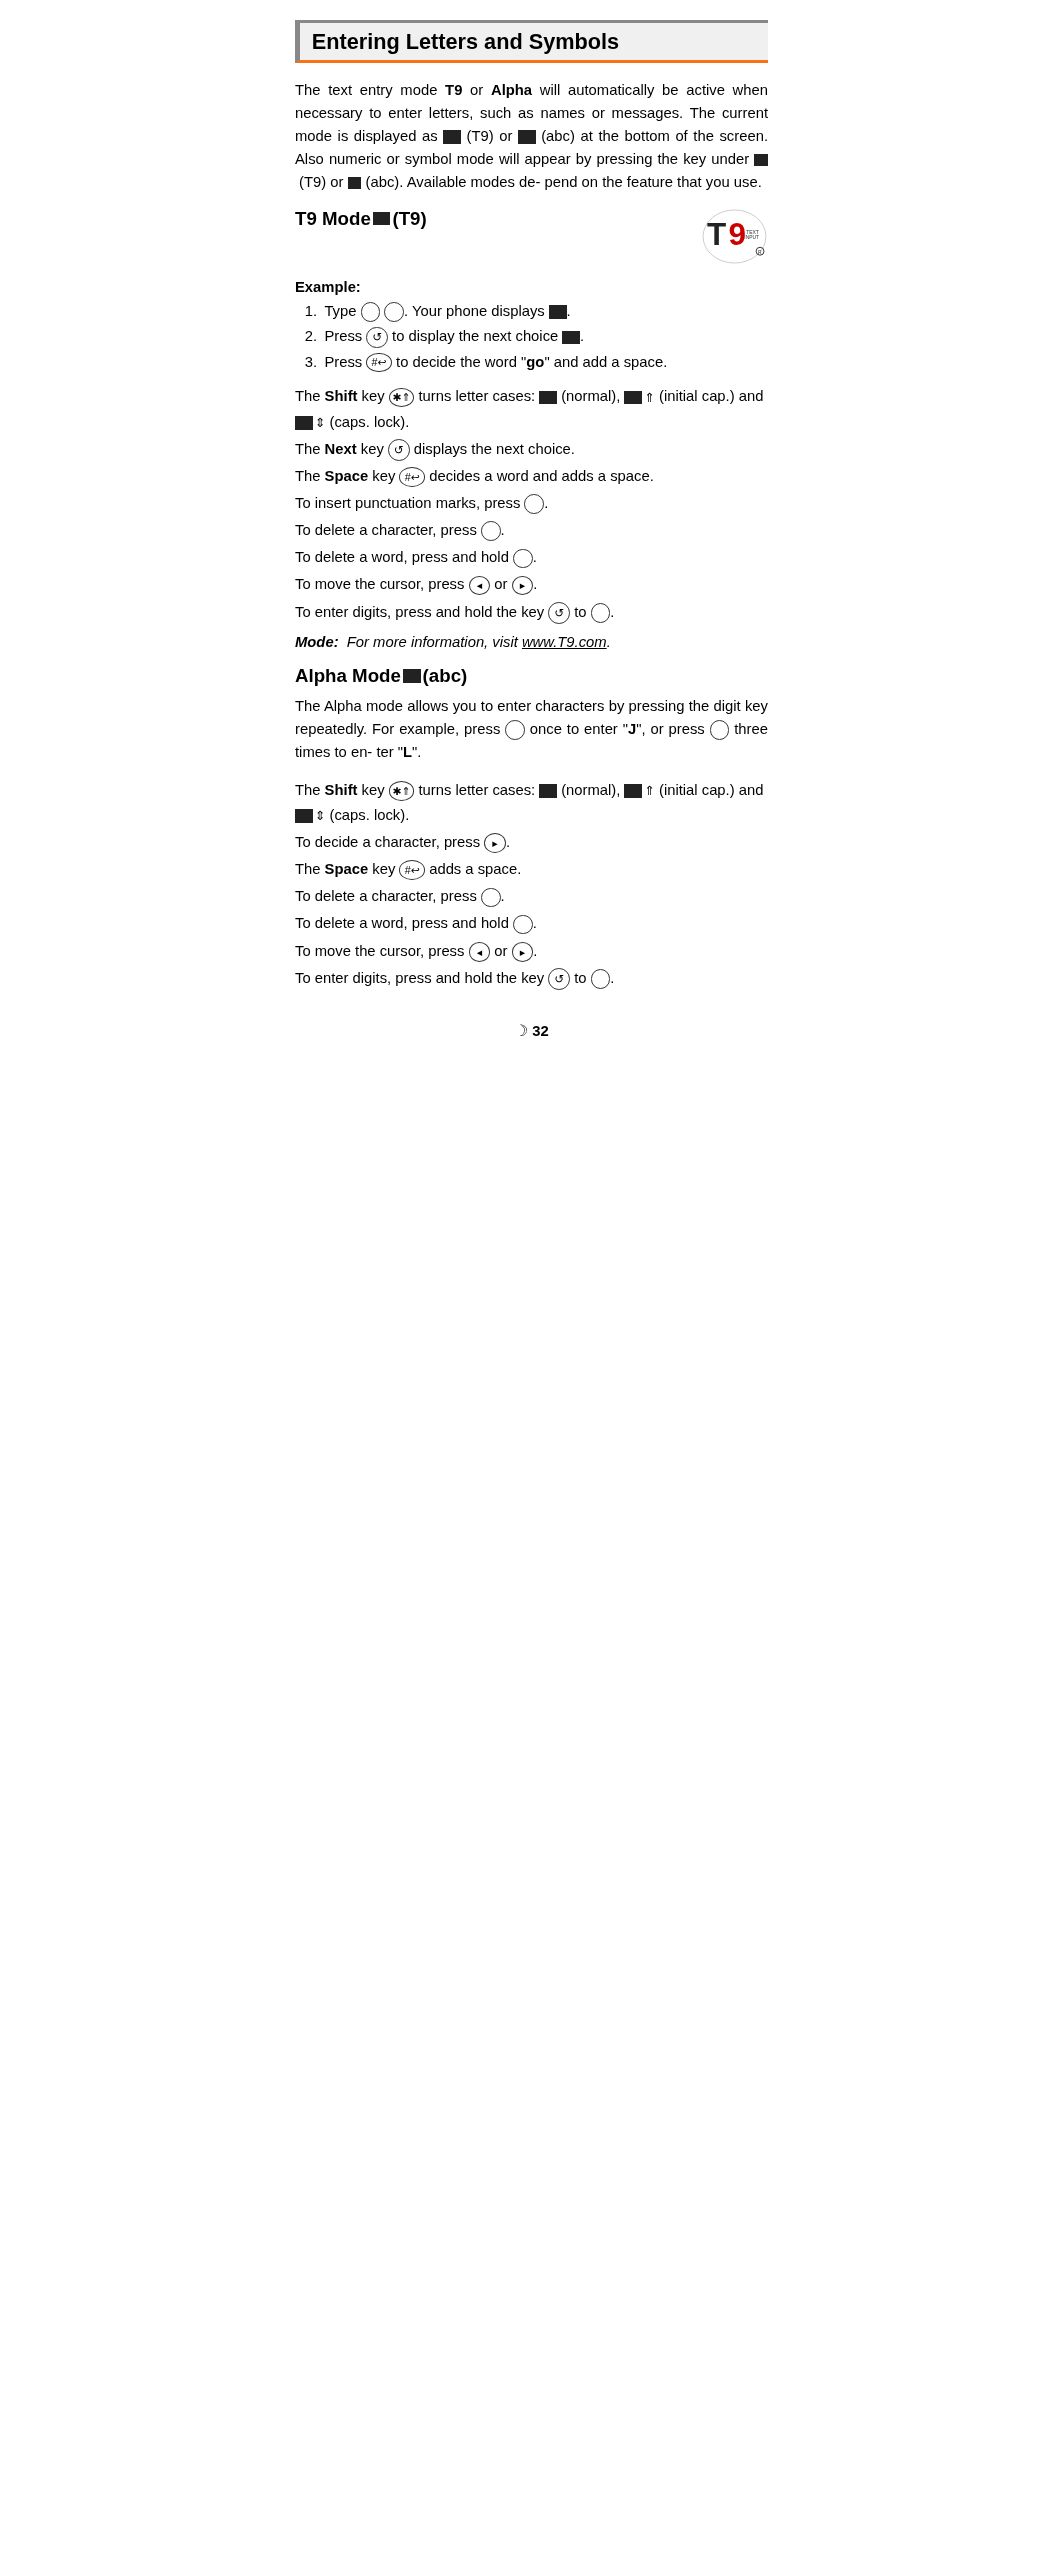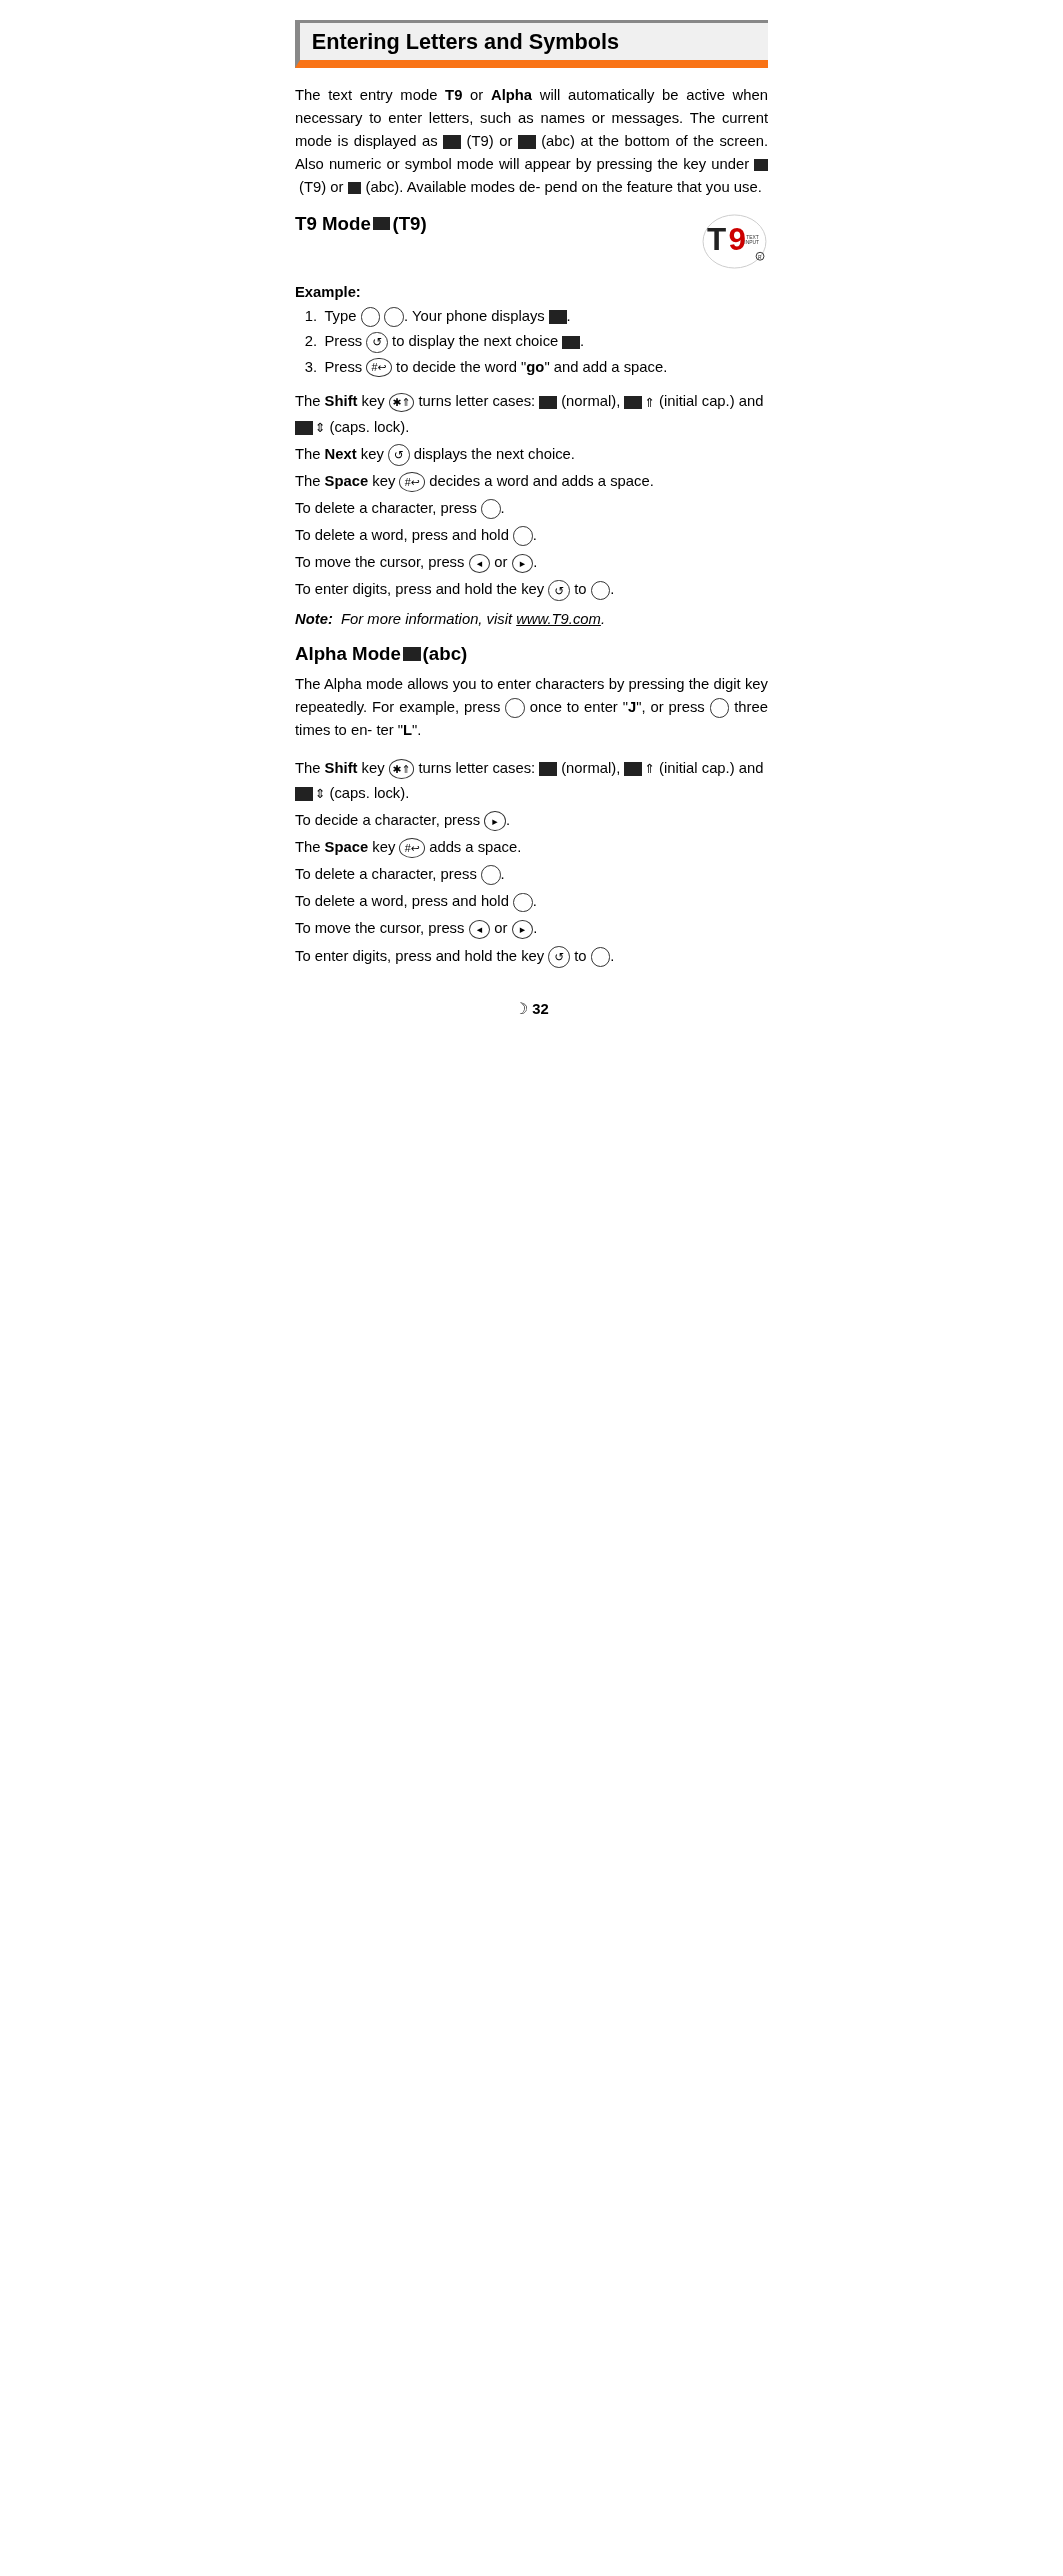--- a/index.html
+++ b/index.html
@@ -10,21 +10,21 @@
       color: #000;
       width: 532px;
       margin: 0 auto;
       padding: 19.7px 29.5px 29.5px 29.5px;
     }
     .page-title {
       font-size: 21.7px;
       font-weight: bold;
       border-left: 5.9px solid #888;
       border-top: 3px solid #888;
-      border-bottom: 8px solid #f97316;
+      border-bottom: 3px solid #f97316;
       padding: 5.9px 11.8px;
       margin-bottom: 15.7px;
       display: block;
       background: #f0f0f0;
     }
     .body-text {
       line-height: 1.55;
       text-align: justify;
       margin-bottom: 13.8px;
     }
@@ -265,41 +265,45 @@
     The <strong>Next</strong> key
     <span class="key-next">↺</span>
     displays the next choice.
   </p>
   <p class="info-para">
     The <strong>Space</strong> key
     <span class="key-hash">#↩</span>
     decides a word and adds a space.
   </p>
   <p class="info-para">
+    To insert punctuation marks, press
+    <span class="key-circle">&nbsp;</span>.
+  </p>
+  <p class="info-para">
     To delete a character, press
     <span class="key-circle">&nbsp;</span>.
   </p>
   <p class="info-para">
     To delete a word, press and hold
     <span class="key-circle">&nbsp;</span>.
   </p>
   <p class="info-para">
     To move the cursor, press
     <span class="nav-left">◂</span>
     or
     <span class="nav-right">▸</span>.
   </p>
   <p class="info-para">
     To enter digits, press and hold the key
     <span class="key-next">↺</span>
     to
     <span class="key-circle">&nbsp;</span>.
   </p>
   <p class="note-line">
-    <span class="note-bold">Note:</span>&nbsp; For more information, visit <span class="note-link">www.T9.com</span>.
+    <span class="note-bold">Mode:</span>&nbsp; For more information, visit <span class="note-link">www.T9.com</span>.
   </p>
 </div>
 
 <div>
   <div class="section-title">
     <strong>Alpha Mode</strong>
     <span class="black-sq"></span>
     <strong>(abc)</strong>
   </div>
   <p class="body-text">

